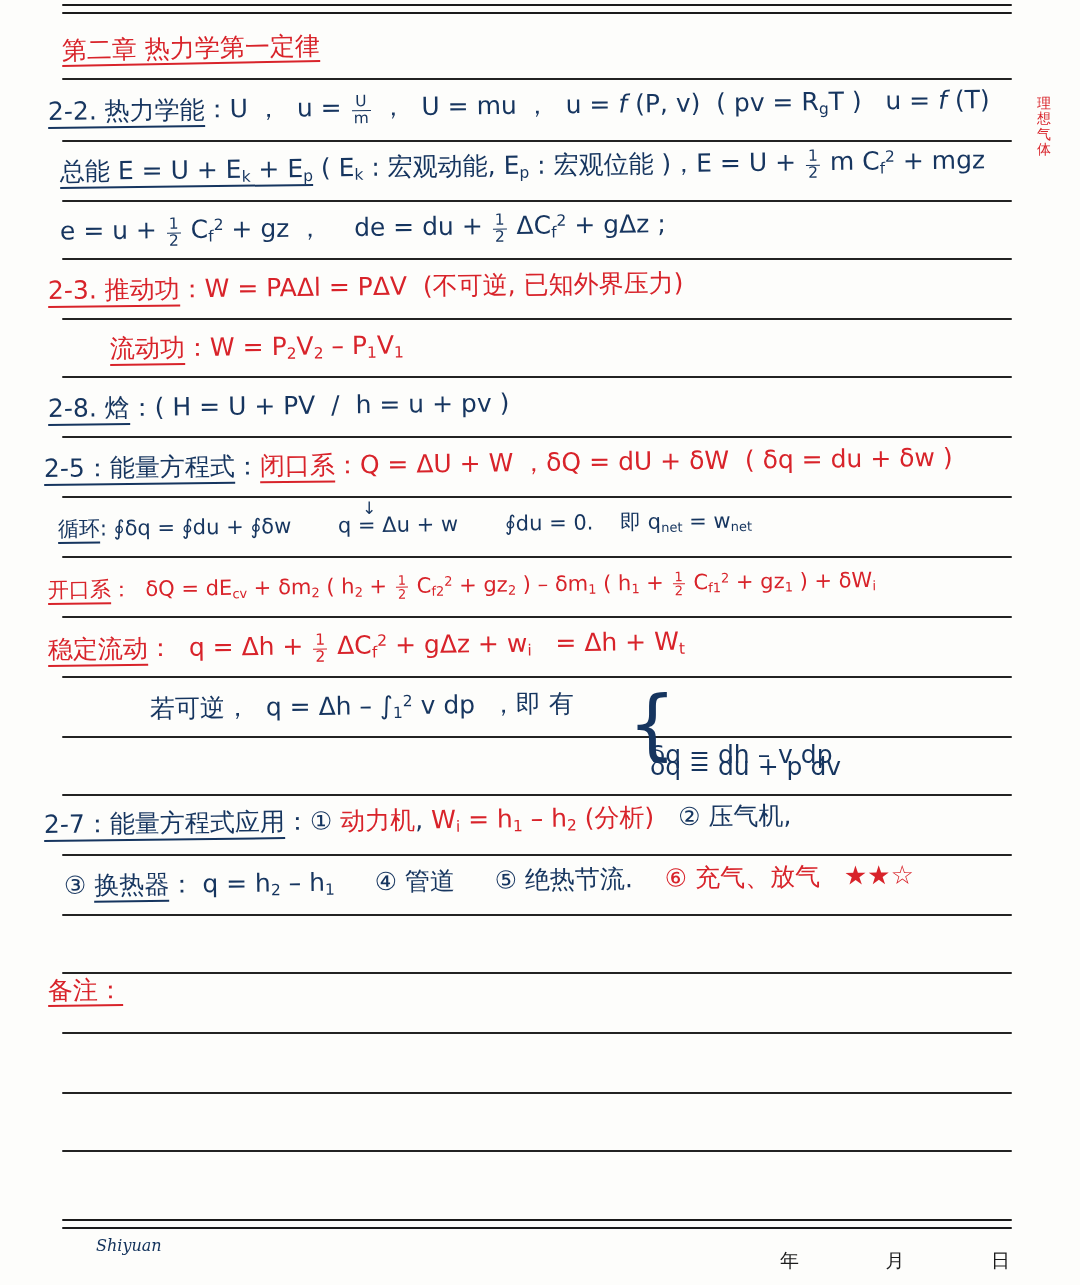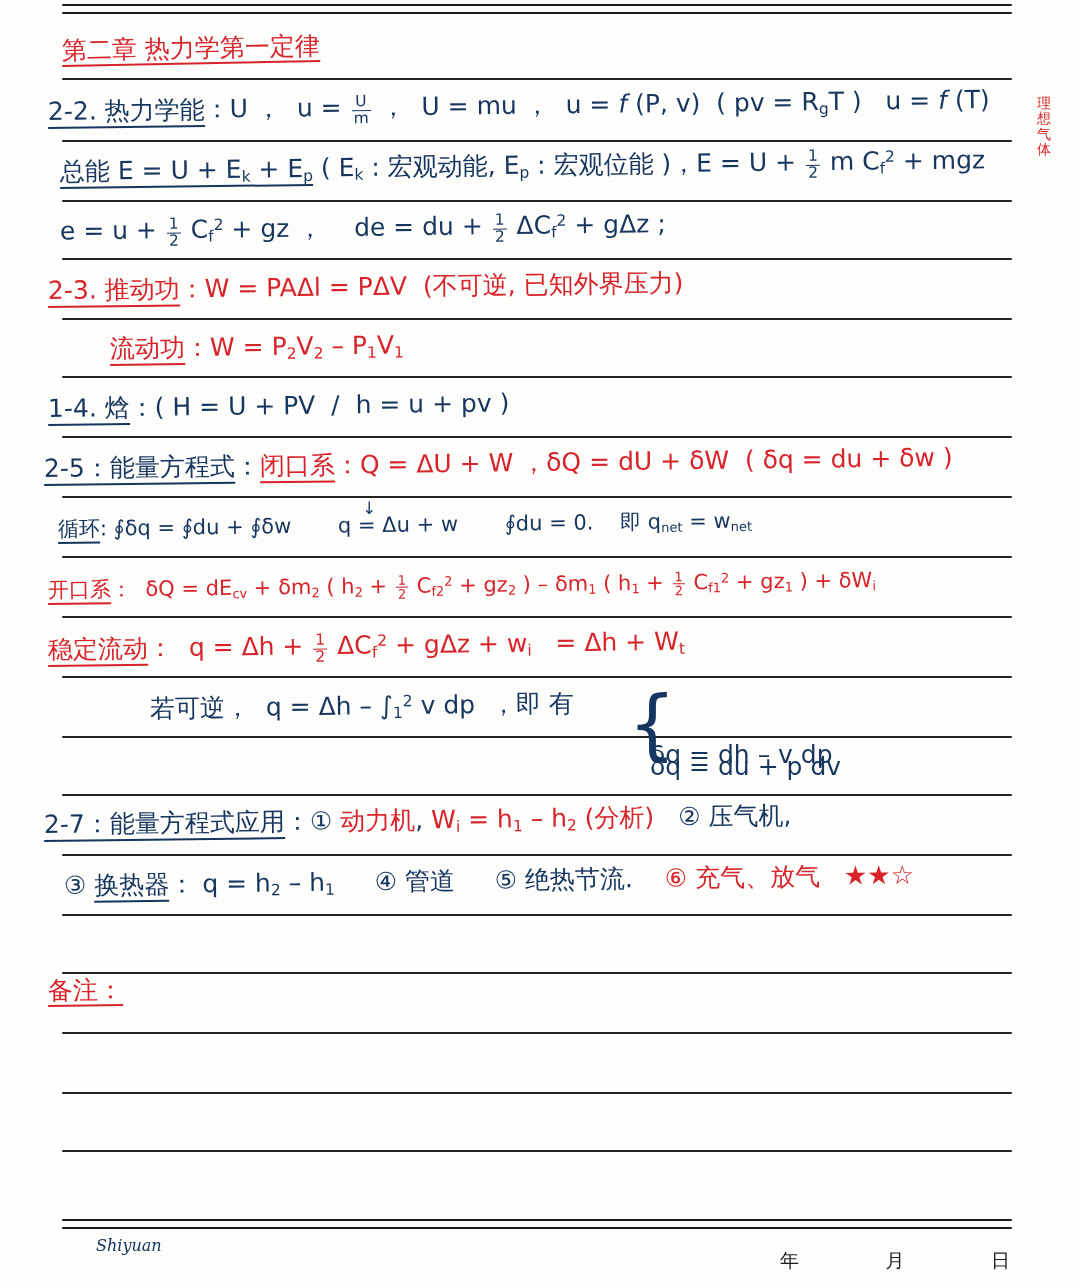--- a/index.html
+++ b/index.html
@@ -168,21 +168,21 @@
 
   <div class="hand red h-md tilt2" style="left:48px; top:278px;">
     <span class="underline-red">2-3. 推动功</span>：W = PAΔl = PΔV&nbsp; (不可逆, 已知外界压力)
   </div>
 
   <div class="hand red h-md tilt2" style="left:110px; top:336px;">
     <span class="underline-red">流动功</span>：W = P<sub>2</sub>V<sub>2</sub> – P<sub>1</sub>V<sub>1</sub>
   </div>
 
   <div class="hand blue h-md tilt2" style="left:48px; top:396px;">
-    <span class="underline-blue">1-4. 焓</span>：( H = U + PV&nbsp; /&nbsp; h = u + pv )
+    <span class="underline-blue">2-8. 焓</span>：( H = U + PV&nbsp; /&nbsp; h = u + pv )
   </div>
 
   <div class="hand blue h-md tilt2" style="left:44px; top:456px;">
     <span class="underline-blue">2-5：能量方程式</span>：<span class="red underline-red">闭口系</span><span class="red">：Q = ΔU + W ，δQ = dU + δW&nbsp; ( δq = du + δw )</span>
   </div>
 
   <div class="hand blue h-sm tilt2" style="left:58px; top:518px;">
     <span class="underline-blue">循环</span>: ∮δq = ∮du + ∮δw &nbsp;&nbsp;&nbsp;&nbsp;&nbsp; q = Δu + w &nbsp;&nbsp;&nbsp;&nbsp;&nbsp; ∮du = 0. &nbsp;&nbsp; 即 q<sub>net</sub> = w<sub>net</sub>
   </div>
   <div class="hand blue h-xs" style="left:362px; top:500px;">↓</div>

